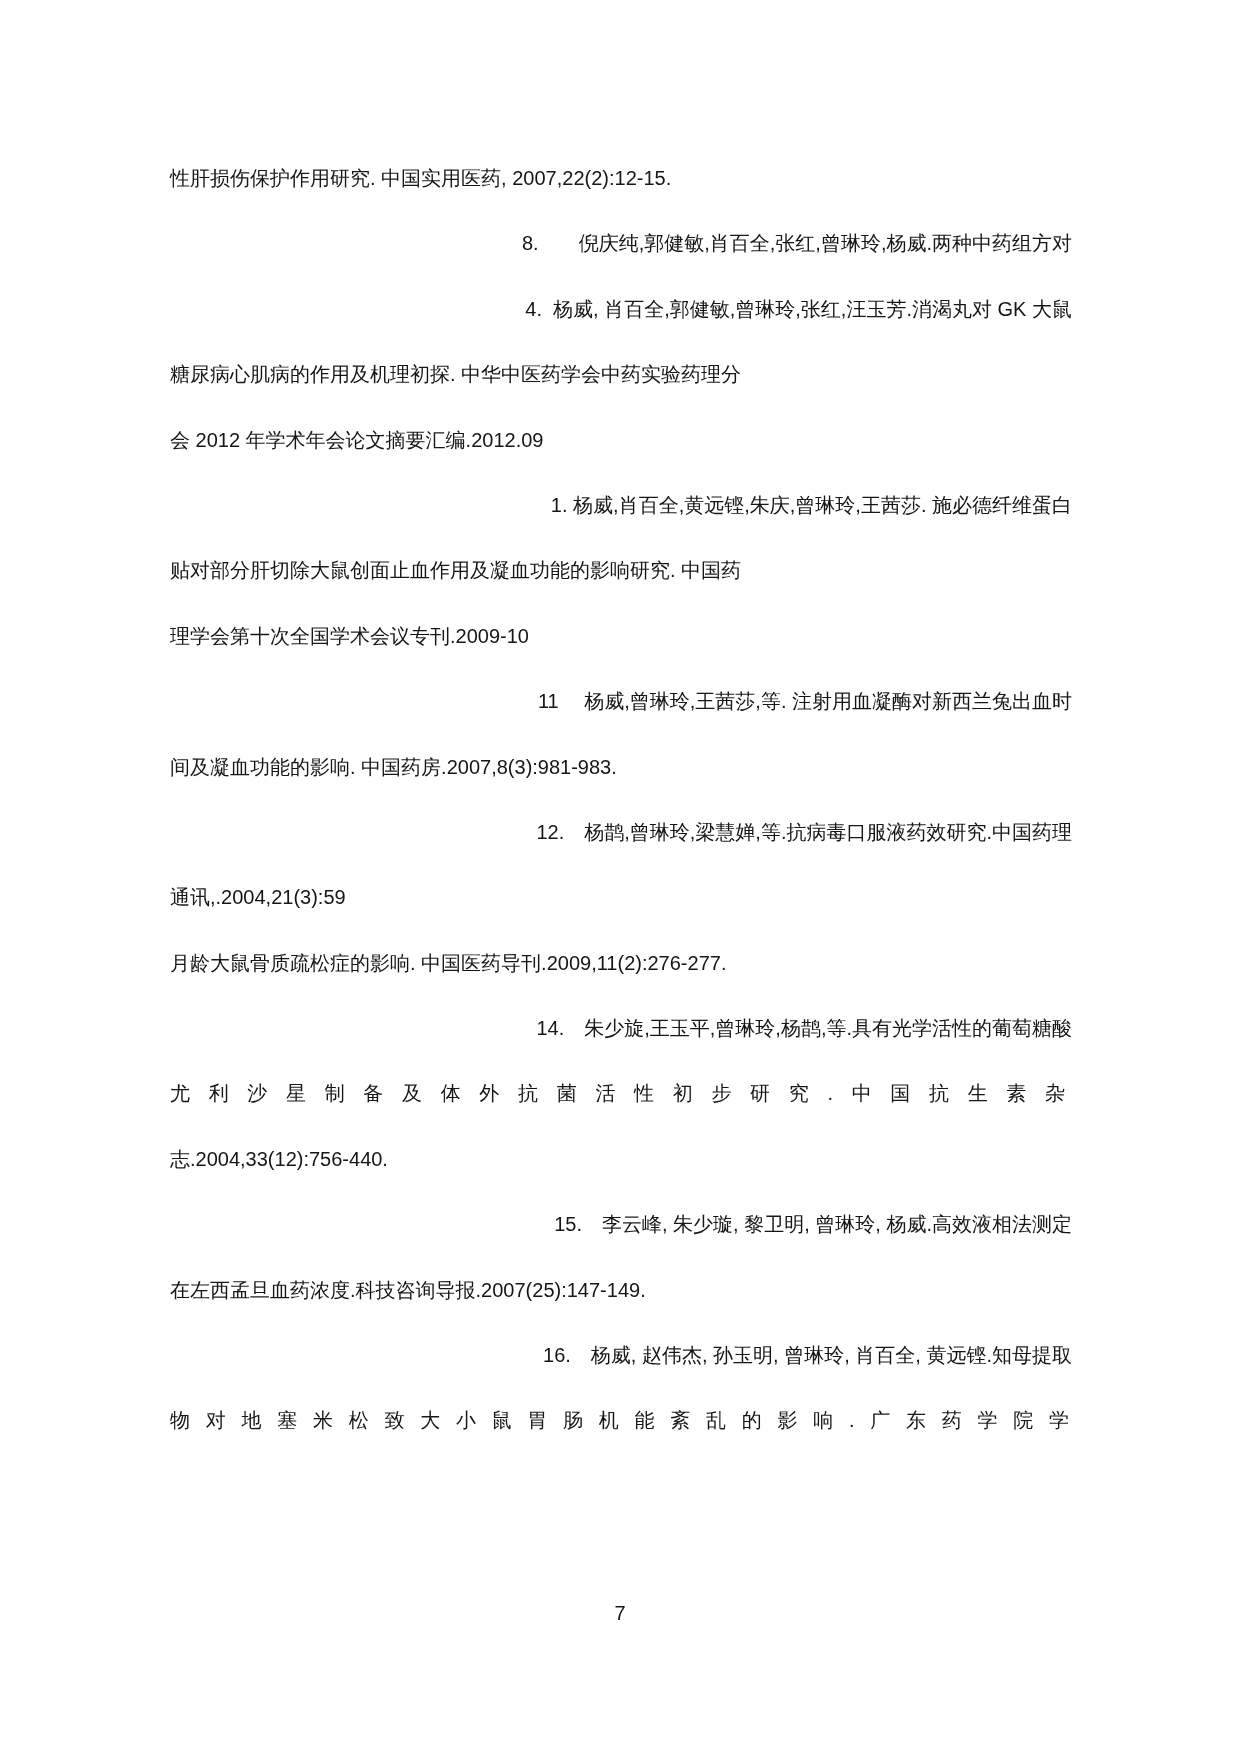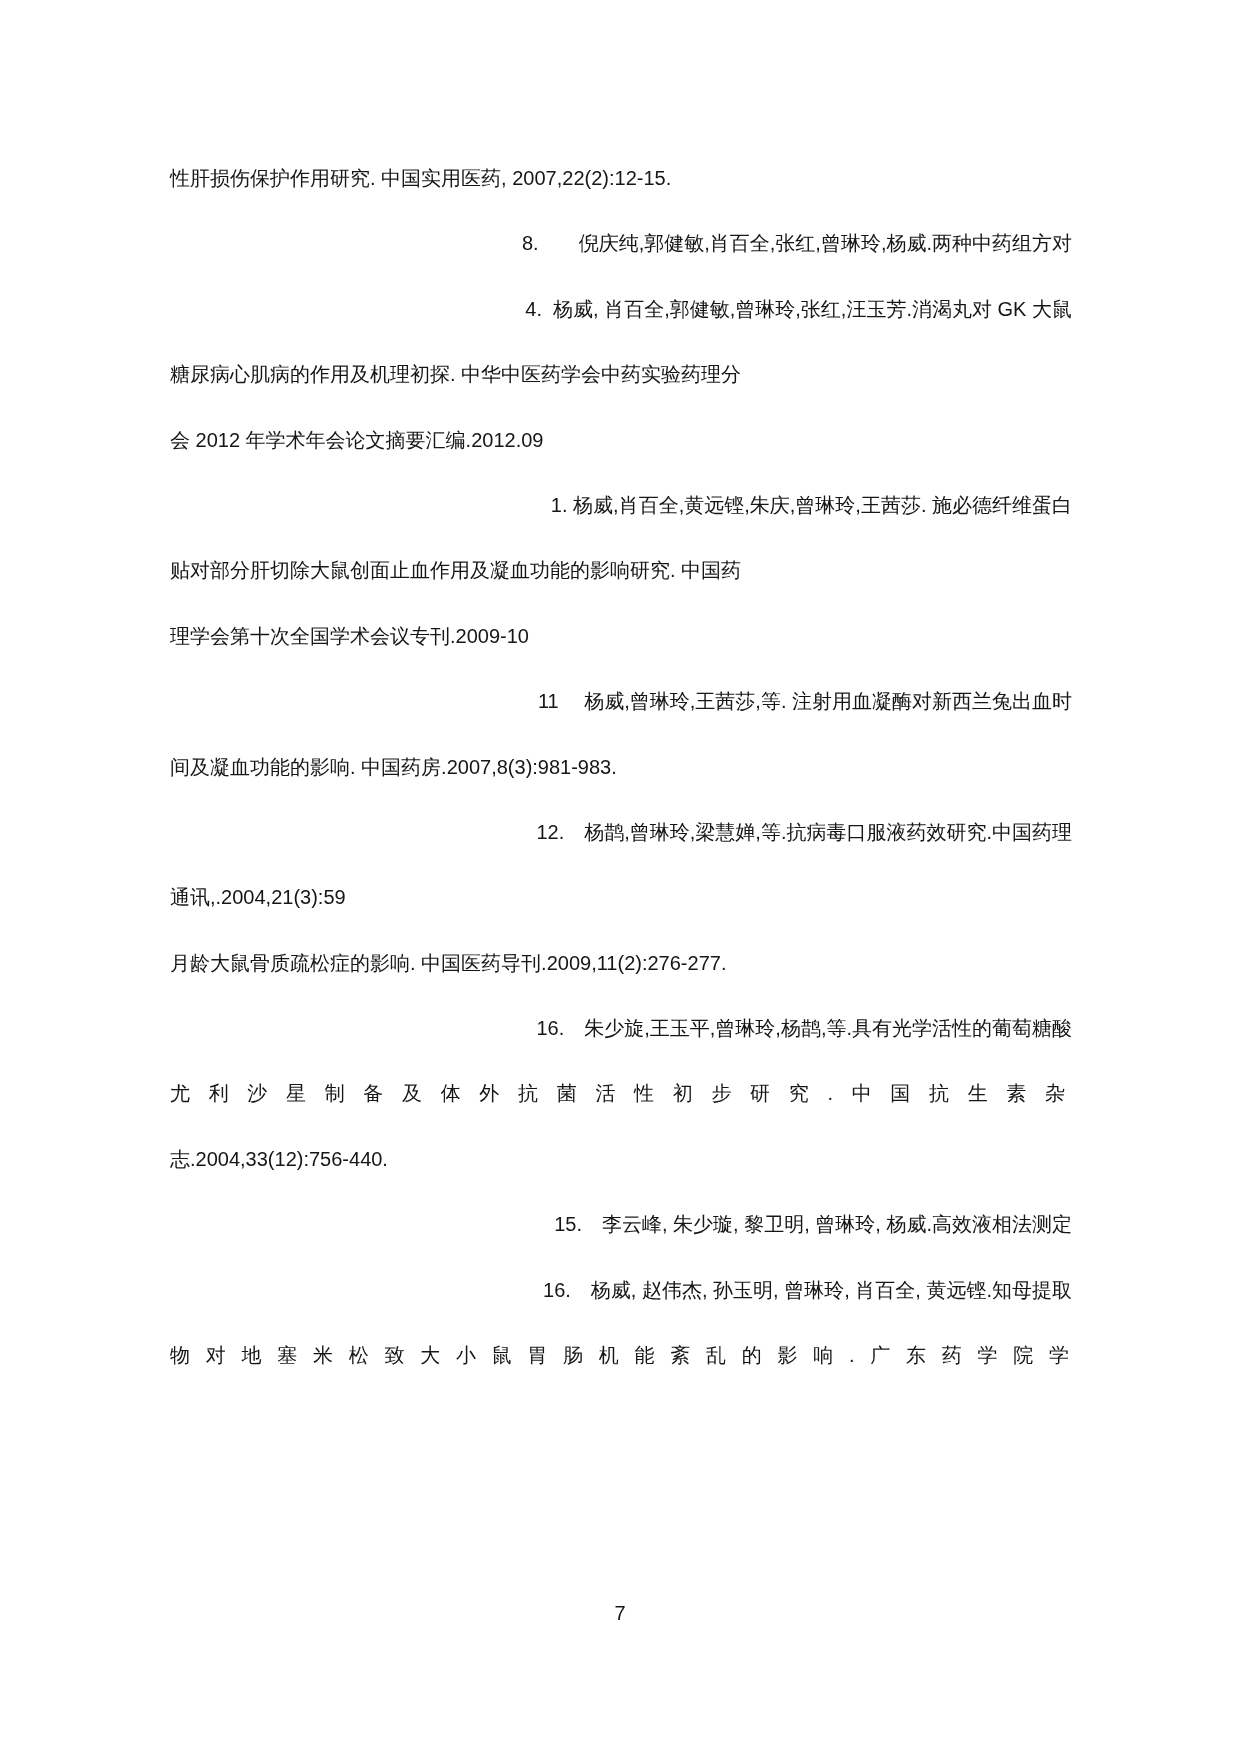--- a/index.html
+++ b/index.html
@@ -65,21 +65,22 @@
       <div class="line">糖尿病心肌病的作用及机理初探. 中华中医药学会中药实验药理分</div>
       <div class="line">会 2012 年学术年会论文摘要汇编.2012.09</div>
       <div class="line indent">1. 杨威,肖百全,黄远铿,朱庆,曾琳玲,王茜莎. 施必德纤维蛋白</div>
       <div class="line">贴对部分肝切除大鼠创面止血作用及凝血功能的影响研究. 中国药</div>
       <div class="line">理学会第十次全国学术会议专刊.2009-10</div>
       <div class="line indent">11　 杨威,曾琳玲,王茜莎,等. 注射用血凝酶对新西兰兔出血时</div>
       <div class="line">间及凝血功能的影响. 中国药房.2007,8(3):981-983.</div>
       <div class="line indent">12.　杨鹊,曾琳玲,梁慧婵,等.抗病毒口服液药效研究.中国药理</div>
       <div class="line">通讯,.2004,21(3):59</div>
       <div class="line">月龄大鼠骨质疏松症的影响. 中国医药导刊.2009,11(2):276-277.</div>
-      <div class="line indent">16.　朱少旋,王玉平,曾琳玲,杨鹊,等.具有光学活性的葡萄糖酸</div>
+      <div class="line indent">14.　朱少旋,王玉平,曾琳玲,杨鹊,等.具有光学活性的葡萄糖酸</div>
       <div class="line spread-wide">尤利沙星制备及体外抗菌活性初步研究.中国抗生素杂</div>
       <div class="line">志.2004,33(12):756-440.</div>
       <div class="line indent">15.　李云峰, 朱少璇, 黎卫明, 曾琳玲, 杨威.高效液相法测定</div>
+      <div class="line">在左西孟旦血药浓度.科技咨询导报.2007(25):147-149.</div>
       <div class="line indent">16.　杨威, 赵伟杰, 孙玉明, 曾琳玲, 肖百全, 黄远铿.知母提取</div>
       <div class="line spread-narrow">物对地塞米松致大小鼠胃肠机能紊乱的影响.广东药学院学</div>
     </div>
   <div class="page-number">7</div>
 </div>
 
 </body></html>

